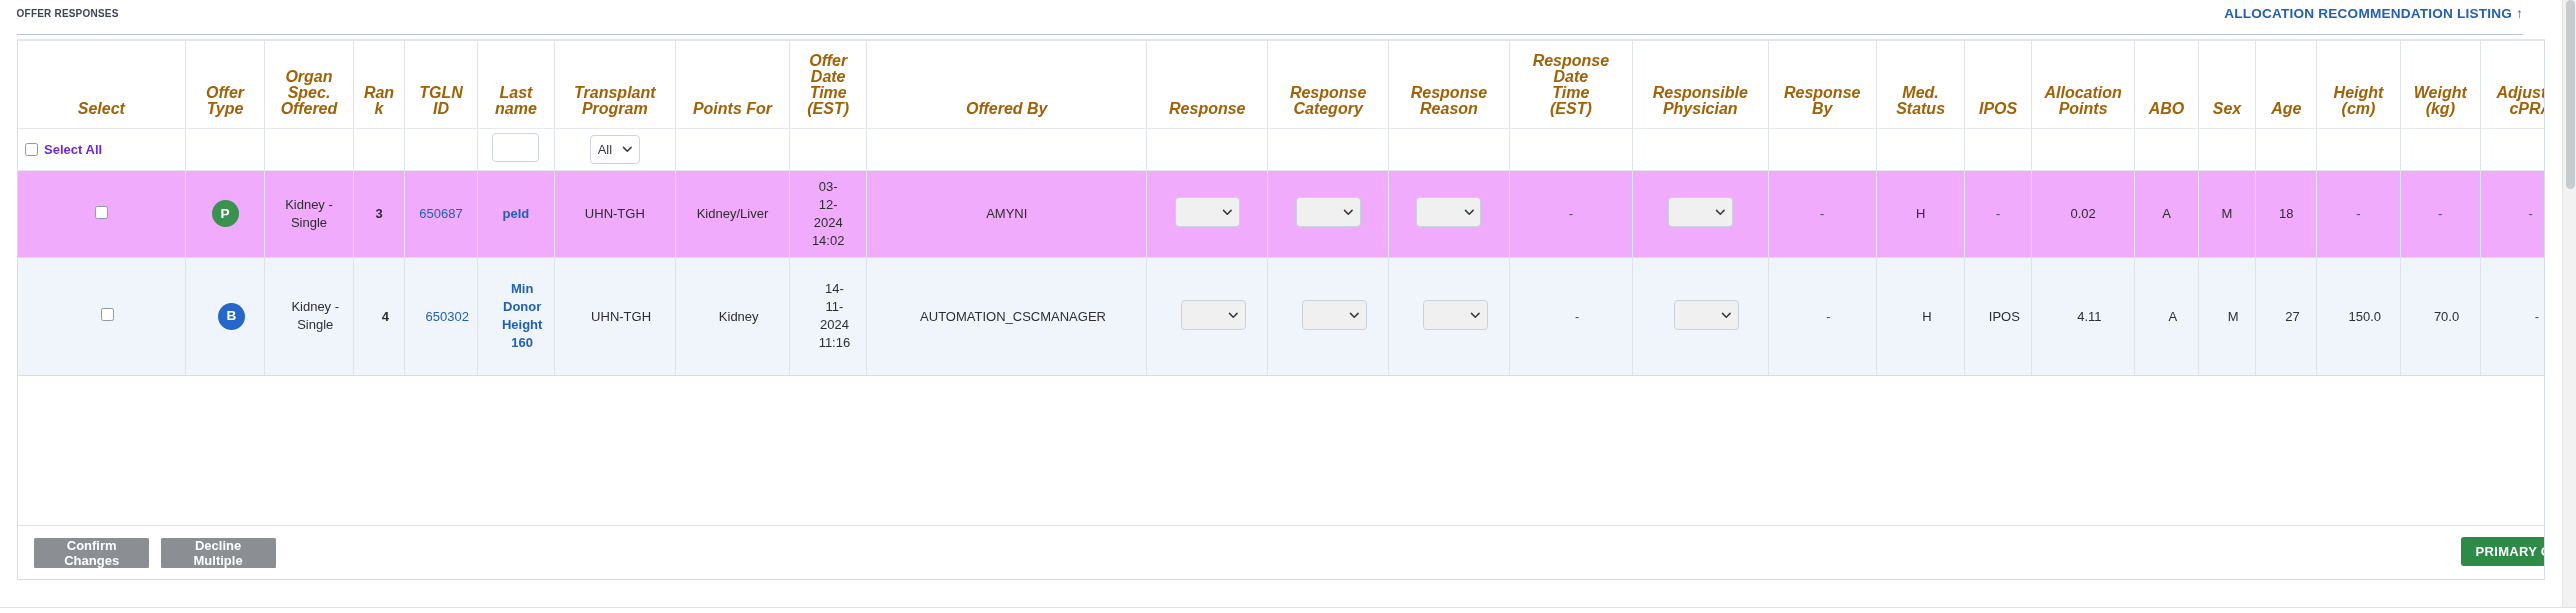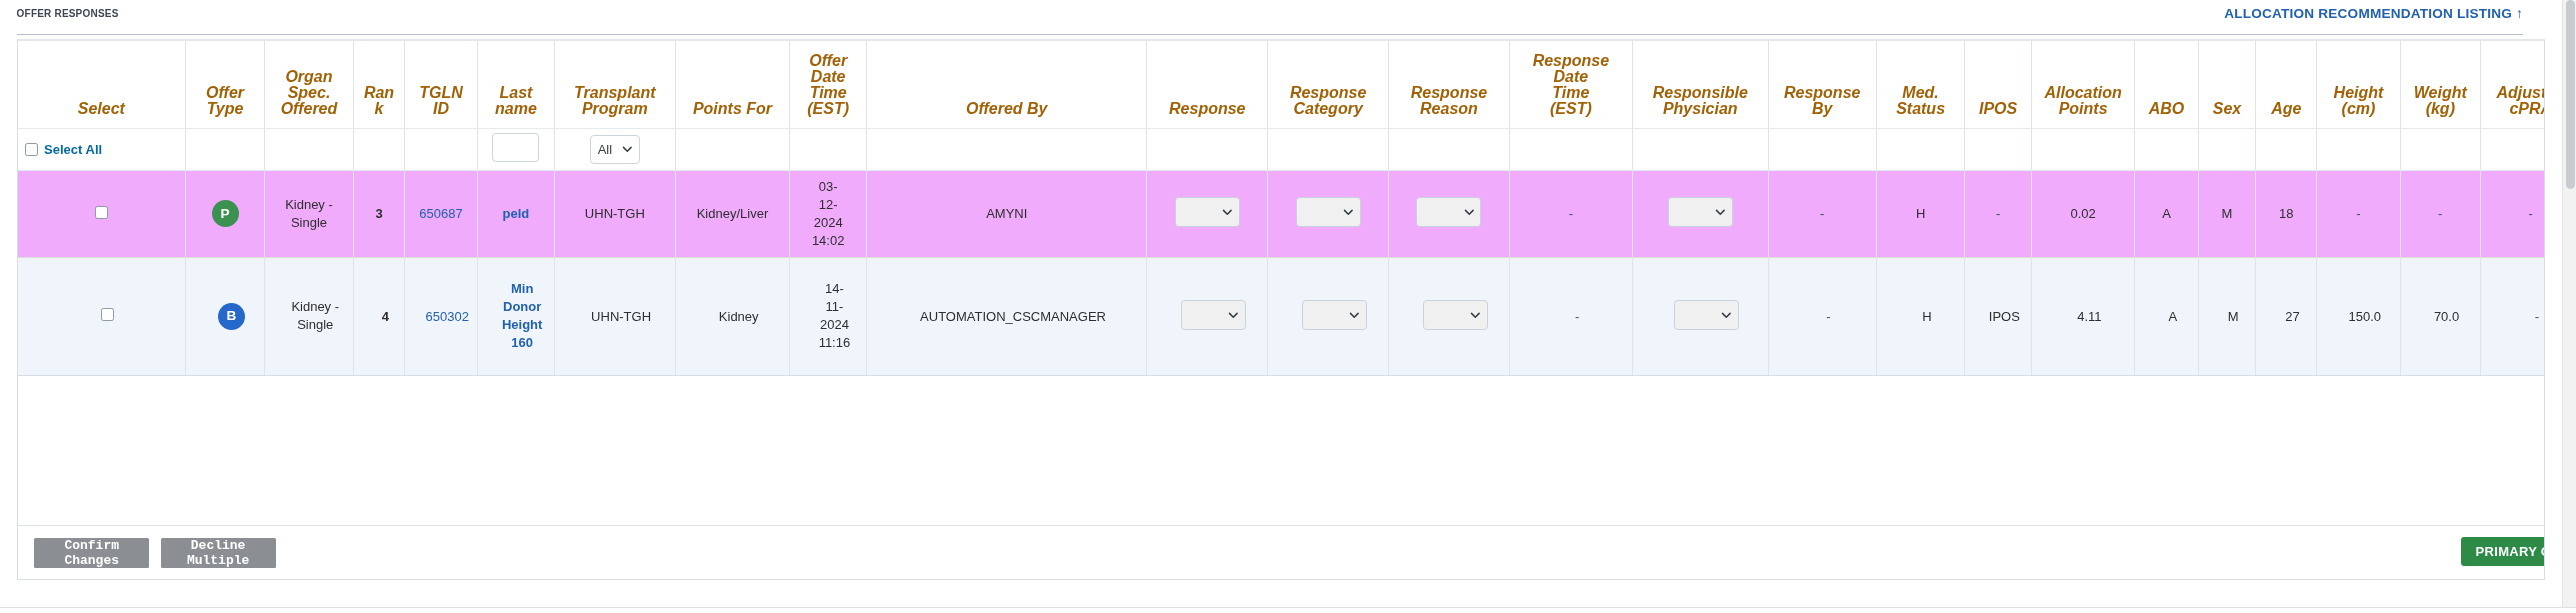--- a/index.html
+++ b/index.html
@@ -97,21 +97,21 @@
     height: 42px;
     background: #ffffff;
     border-bottom: 0.8px solid #e3e8ed;
   }
   .selectall {
     display: flex;
     align-items: center;
     gap: 6px;
     font-size: 13px;
     font-weight: bold;
-    color: #0369a1;
+    color: #6d28d9;
     cursor: pointer;
   }
   .cbx {
     width: 13px; height: 13px;
     border: 0.8px solid #8e9aa6;
     border-radius: 2.3px;
     background: #fff;
     display: inline-block;
     flex: none;
     cursor: pointer;
@@ -199,21 +199,21 @@
   .btn-grey {
     position: absolute;
     top: 12px;
     height: 30px;
     background: #8b8f94;
     color: #ffffff;
     border: none;
     border-radius: 1.5px;
     font-size: 13px;
     font-weight: bold;
-    font-family: Liberation Mono, monospace;
+    font-family: Liberation Sans, sans-serif;
     cursor: pointer;
     padding: 0 13.6px;
   }
   #btn-confirm { left: 16.6px; width: 115px; }
   #btn-decline { left: 143px; width: 115px; }
 
   .btn-primary-offer {
     position: absolute;
     top: 10.6px;
     left: 2443px;

